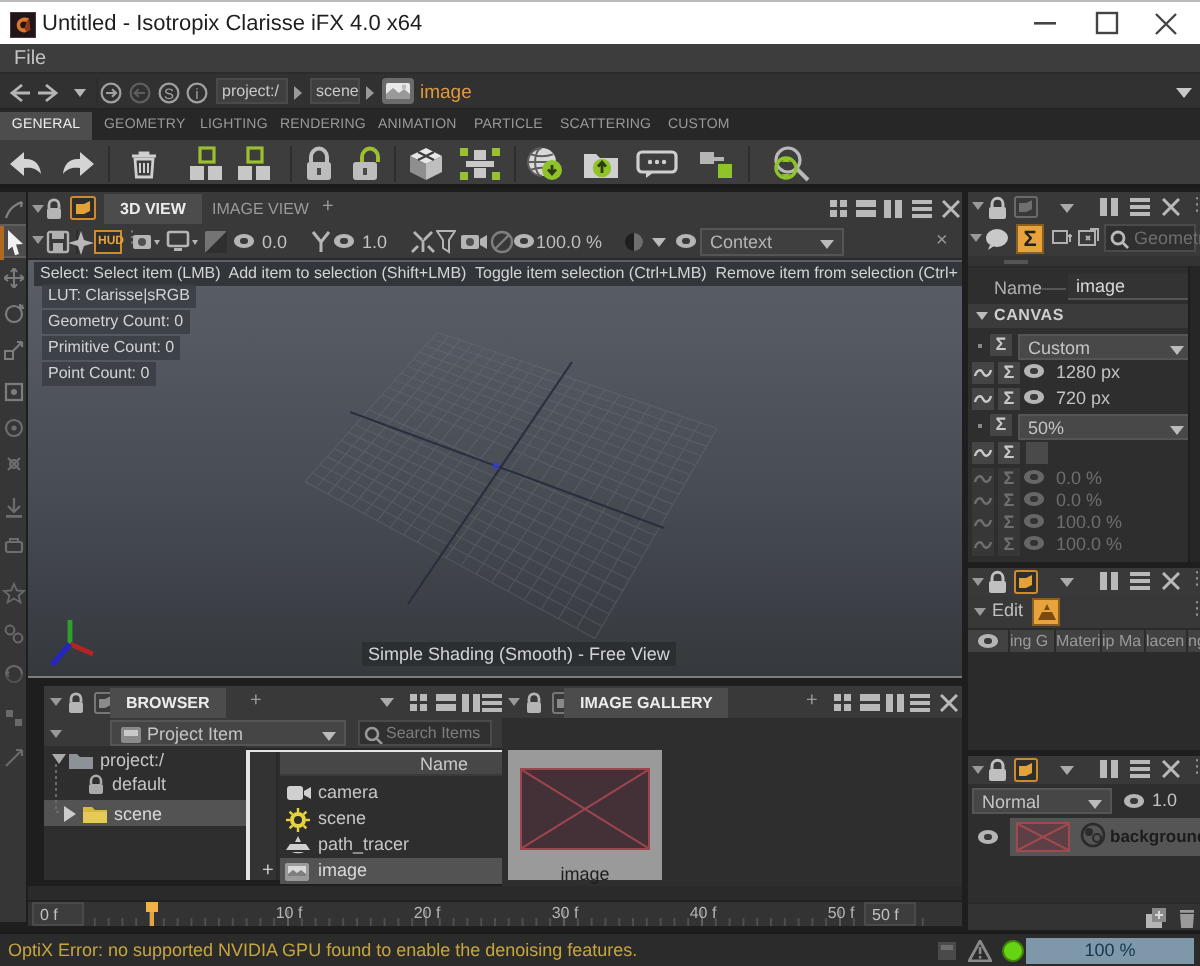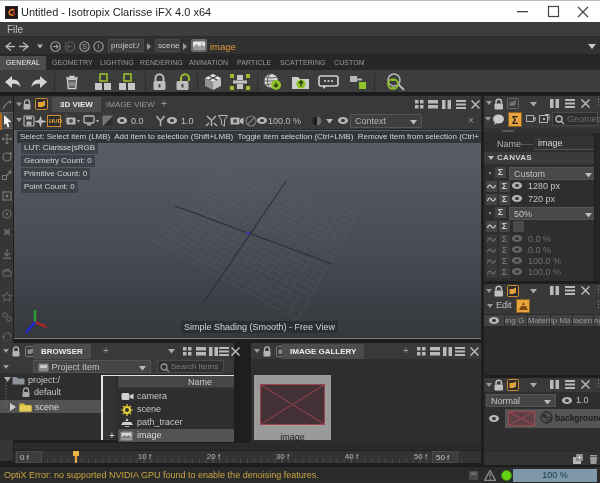--- a/index.html
+++ b/index.html
@@ -29,21 +29,21 @@
 .ptab.act{background:#4c4c4c;color:#ececec}
 
 #lstrip{left:0;top:96px;width:13px;height:365px;background:#363636}
 #lstrip>svg{opacity:.62}
 
 #vhead{left:14px;top:96px;width:467px}
 #vtool{position:absolute;left:14px;top:112px;width:467px;height:18px;background:#393939;border-bottom:1px solid #292929}
 #viewport{position:absolute;left:14px;top:130px;width:467px;height:209px;background:linear-gradient(180deg,#5a5f66 0%,#545962 18%,#484d54 55%,#3b3f45 85%,#35393d 100%);border-bottom:1px solid #7d7d7d;overflow:hidden}
 .vlabel{position:absolute;background:rgba(58,63,68,.88);color:#d2d4d6;font-size:8px;line-height:10px;padding:1px 3px;white-space:nowrap}
 
-#browser{left:0;top:343px;width:234px;height:97px;background:#e5e5e5}
+#browser{left:22px;top:343px;width:234px;height:97px;background:#e5e5e5}
 #gallery{left:251px;top:343px;width:230px;height:103px;background:#2e2e2e}
 .ptool{position:absolute;left:0;top:16px;right:0;height:16px;background:#393939;border-bottom:1px solid #272727}
 .combo{position:absolute;background:#454545;border:1px solid #555;color:#c4c4c4;font-size:9px;line-height:12px;padding:0 4px;height:13px}
 .searchbox{position:absolute;background:#303030;border:1px solid #4a4a4a;color:#7e7e7e;font-size:8px;line-height:12px;height:13px;padding:0 2px 0 13px;white-space:nowrap;overflow:hidden}
 
 #timeline{left:14px;top:443px;width:467px;height:20px;background:#2a2a2a}
 .tl-lab{position:absolute;font-size:8px;color:#b5b5b5}
 
 #rcol{left:484px;top:96px;width:116px;height:369px}
 .rpanel{position:absolute;left:0;width:116px;background:#2e2e2e}

